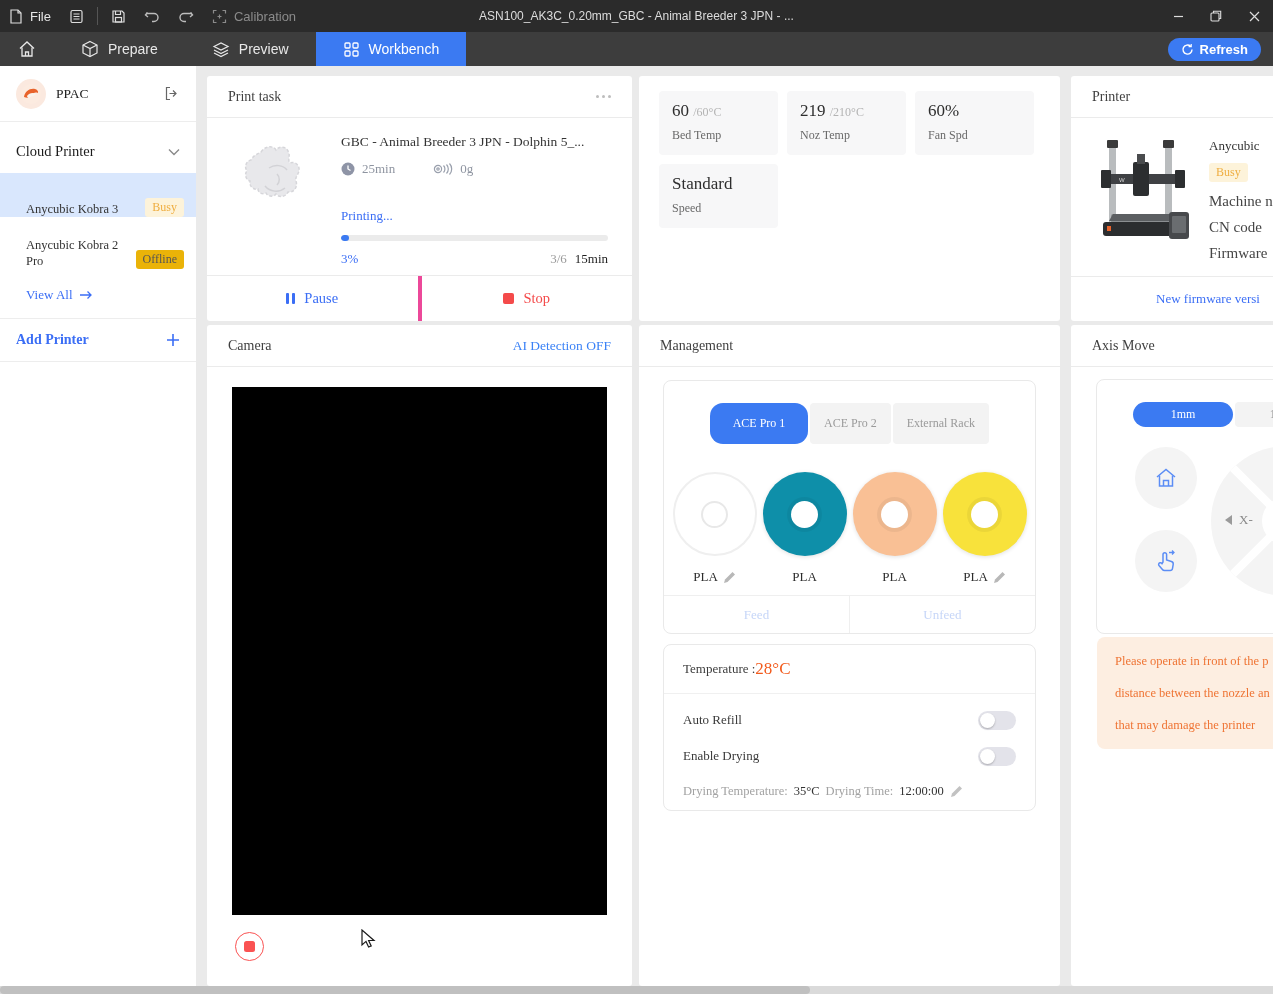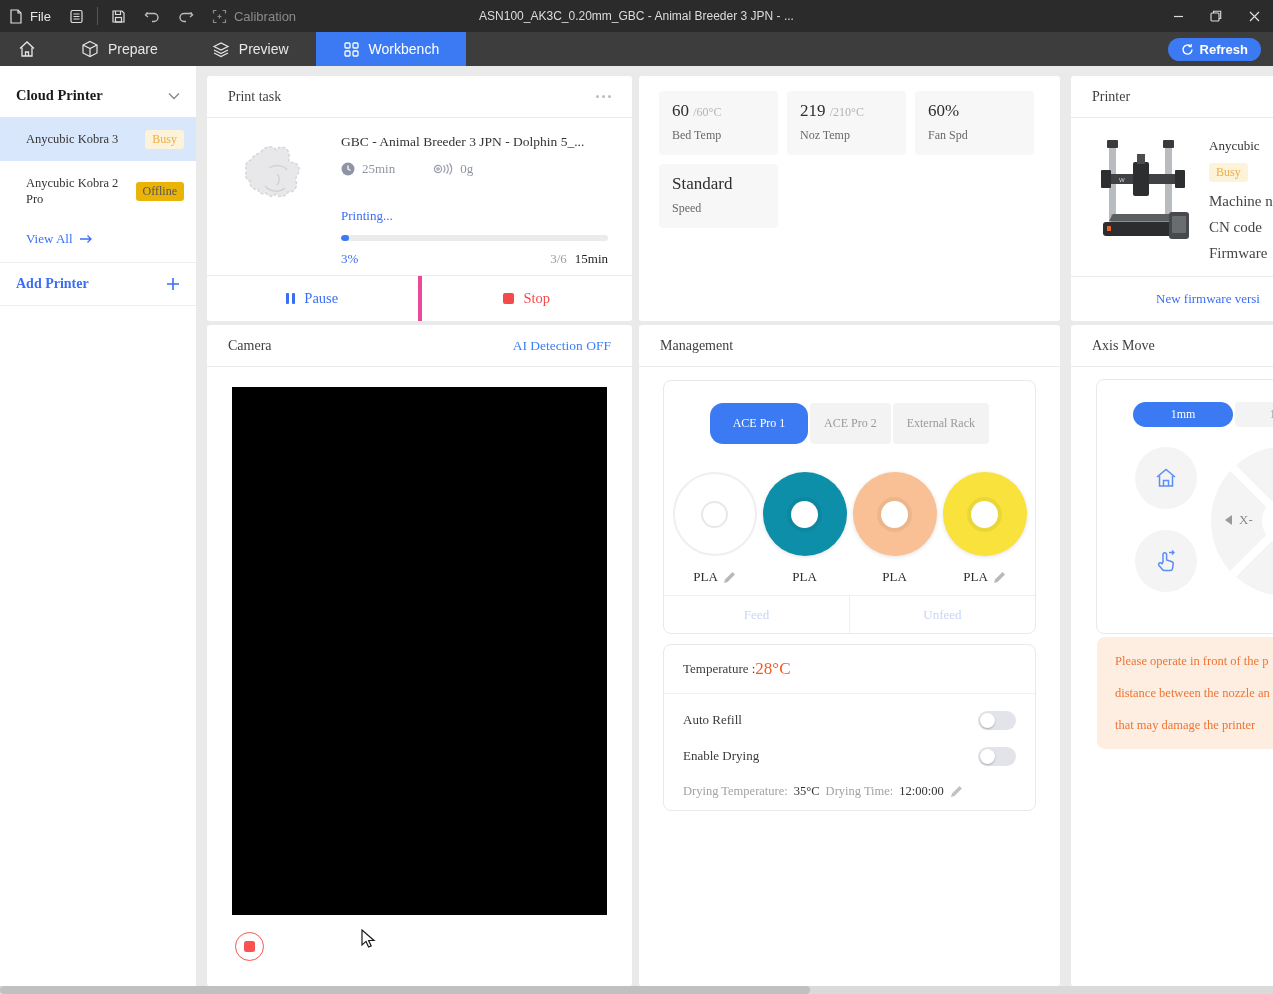--- a/index.html
+++ b/index.html
@@ -27,22 +27,22 @@
   .refresh-btn{margin-left:auto;margin-right:12px;background:#3b7af2;color:#fff;border-radius:12px;
                height:23px;padding:0 13px;display:flex;align-items:center;gap:6px;font-weight:bold;font-size:13px}
 
   
   .sidebar{position:absolute;left:0;top:66px;width:196px;bottom:8px;background:#fff;z-index:5}
   .sb-account{height:56px;display:flex;align-items:center;padding:0 16px;gap:10px;border-bottom:1px solid #ededed;box-sizing:border-box}
   .avatar{width:30px;height:30px;border-radius:50%;background:#fbe9df;display:flex;align-items:center;justify-content:center;overflow:hidden}
   .sb-name{font-size:13.5px;color:#222}
   .sb-logout{margin-left:auto}
   .sb-sec{display:flex;align-items:center;justify-content:space-between;padding:21px 16px 13px 16px;
-          font-weight:bold;font-size:14.5px;color:#1b1b1b}
-  .sb-row{min-height:44px;display:flex;align-items:center;padding:0 12px 0 26px;justify-content:space-between;
+          font-weight:normal;font-size:14.5px;color:#1b1b1b}
+  .sb-row{min-height:44px;display:flex;align-items:flex-end;padding:0 12px 0 26px;justify-content:space-between;
           font-size:12.5px;color:#333;box-sizing:border-box}
   .sb-row.selected{background:#d9e7fd}
   .sb-row .pname{width:104px;line-height:1.3}
   .sb-row+.sb-row{margin-top:8px}
   .badge{font-size:12px;padding:2px 7px;border-radius:3px;white-space:nowrap}
   .badge.busy{background:#fdf3da;color:#efae41}
   .badge.offline{background:#eab308;color:#555}
   .sb-viewall{display:flex;align-items:center;gap:6px;padding:18px 0 15px 26px;color:#3b6ef5;font-size:13px;
               border-bottom:1px solid #ededed}
   .sb-add{display:flex;justify-content:space-between;align-items:center;padding:13px 16px;font-weight:bold;
@@ -277,20 +277,36 @@
       <svg width="13" height="13" viewBox="0 0 13 13" fill="none" stroke="#fff" stroke-width="1.4">
           <path d="M11 6.5a4.5 4.5 0 1 1-1.4-3.2"></path>
           <path d="M10.2 1v2.6H7.6" stroke-width="1.2"></path>
         </svg>
     </span>
     <span>Refresh</span>
   </div>
 </div>
 
 <div class="sidebar">
+  <div class="sb-account">
+    <span class="avatar">
+      <svg width="22" height="22" viewBox="0 0 22 22">
+          <circle cx="11" cy="11" r="10" fill="#fcebe0"></circle>
+          <path d="M4 14c1-6 6-9 11-8 2 .5 3.5 2 3 4-3-1-5 0-6 2-1.5 3-5 3.5-8 2z" fill="#e8632b"></path>
+          <path d="M7 13c2-3 6-4 9-2-2 2-4 2-5.5 3.5C9 16 7.5 15 7 13z" fill="#f9f3ec"></path>
+        </svg>
+    </span>
+    <span class="sb-name">PPAC</span>
+    <span class="sb-logout">
+      <svg width="16" height="15" viewBox="0 0 16 15" fill="none" stroke="#666" stroke-width="1.2">
+          <path d="M6 1.5H2.5v12H6"></path>
+          <path d="M9 4.5l3 3-3 3M12 7.5H5.5"></path>
+        </svg>
+    </span>
+  </div>
   <div class="sb-sec">
     <span>Cloud Printer</span>
     <span>
       <svg width="12" height="8" viewBox="0 0 12 8" fill="none" stroke="#8a8a8a" stroke-width="1.4">
           <path d="M1 1.5 6 6.5 11 1.5"></path>
         </svg>
     </span>
   </div>
   <div class="sb-row selected">
     <span class="pname">Anycubic Kobra 3</span>

